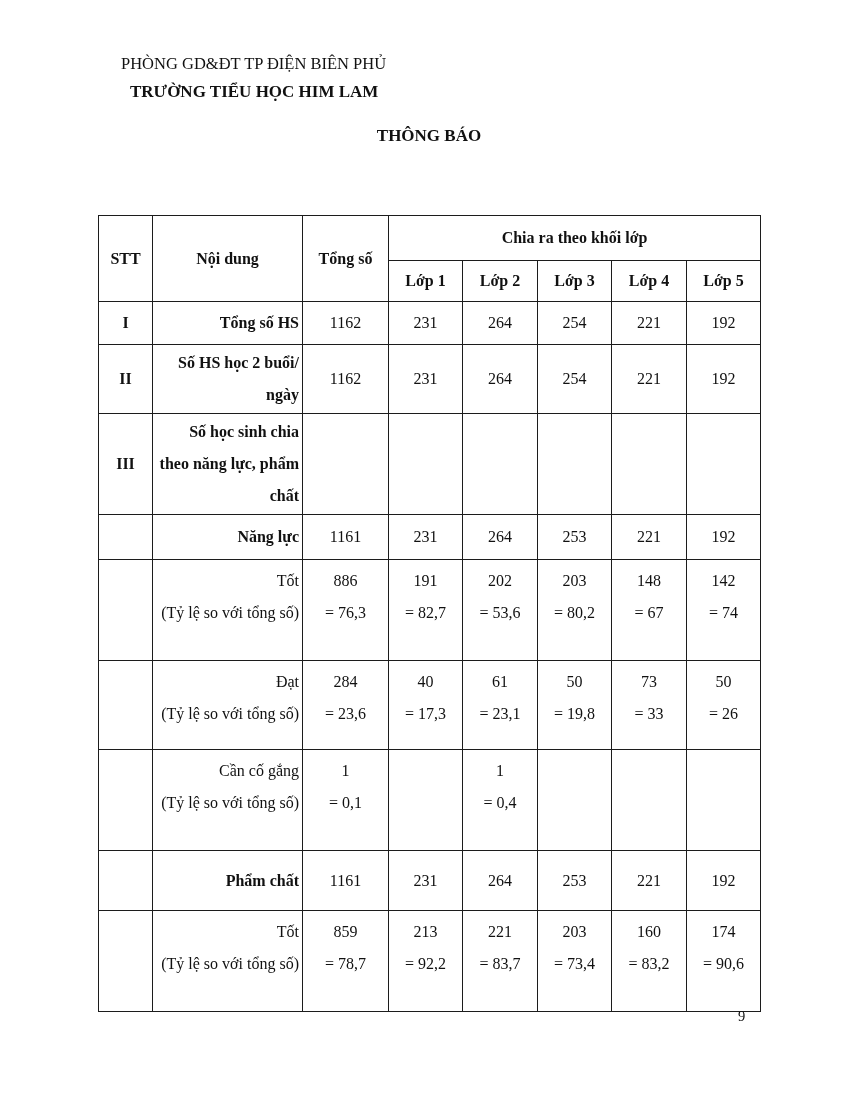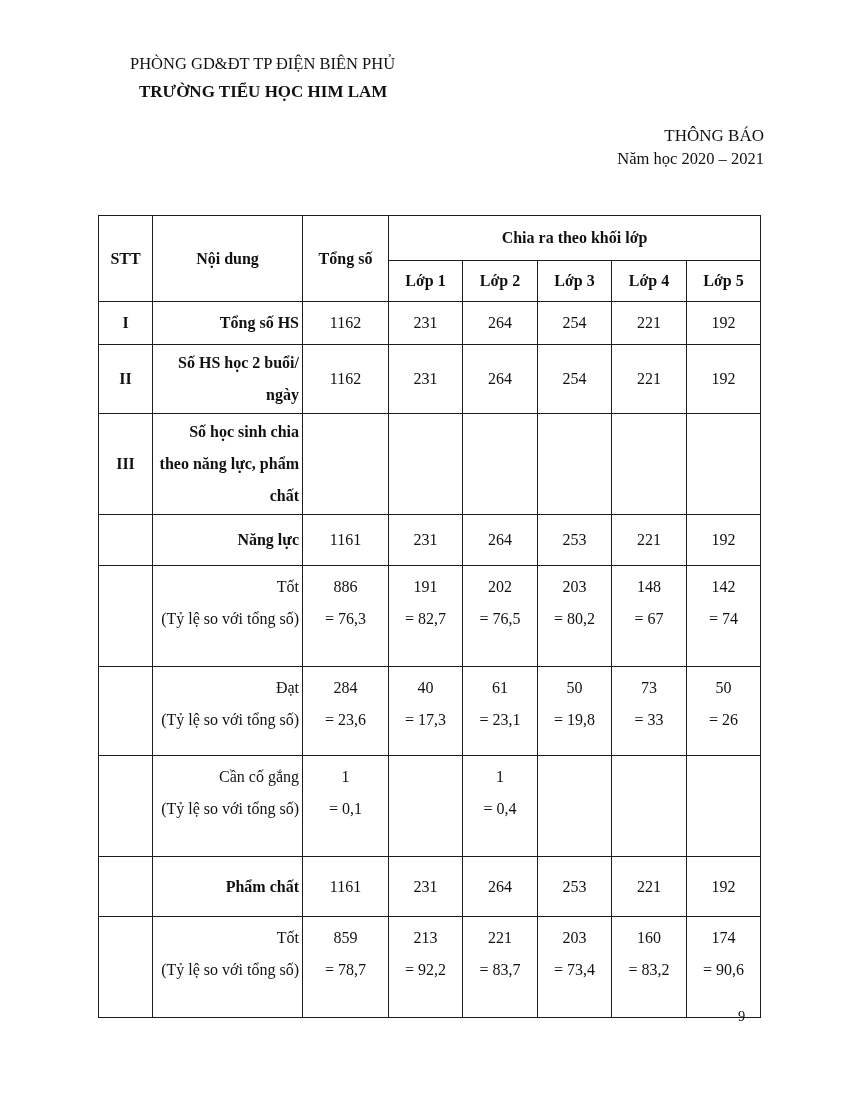--- a/index.html
+++ b/index.html
@@ -7,27 +7,27 @@
     width:850px;height:1100px;
     background:#ffffff;
     font-family:"Liberation Serif","DejaVu Serif",serif;
     color:#111;
     position:relative;
     overflow:hidden;
   }
   .page{position:absolute;inset:0;background:#fff;}
 
   
-  .org{position:absolute;top:50px;left:130px;line-height:28px;font-size:16.5px;}
+  .org{position:absolute;top:50px;left:121px;line-height:28px;font-size:16.5px;}
   .org .line2{font-weight:bold;font-size:17px;margin-left:9px;font-family:Liberation Serif, serif;}
 
   
   .titleblock{
     position:absolute;top:124px;left:94px;width:670px;
-    text-align:right;line-height:23px;font-weight:normal;font-size:16.5px;
+    text-align:center;line-height:23px;font-weight:bold;font-size:16.5px;
   }
   .titleblock .main{font-size:17px;}
 
   
   .tblwrap{position:absolute;top:215px;left:98px;width:662px;}
   table{border-collapse:collapse;width:662px;table-layout:fixed;}
   th,td{
     border:1px solid #1c1c1c;
     text-align:center;
     font-size:16px;
@@ -51,21 +51,20 @@
 
 <div class="page">
 
   <div class="org">
     <div class="line1">PHÒNG GD&amp;ĐT TP ĐIỆN BIÊN PHỦ</div>
     <div class="line2">TRƯỜNG TIỂU HỌC HIM LAM</div>
   </div>
 
   <div class="titleblock">
     <div class="main">THÔNG BÁO</div>
-    <div>Năm học 2020 – 2021</div>
   </div>
 
   <div class="tblwrap">
     <table>
       <colgroup>
         <col style="width:54px">
           <col style="width:150px">
           <col style="width:86px">
         <col style="width:74px">
           <col style="width:75px">
@@ -142,21 +141,21 @@
             <td class="label b">
               <div>Số học sinh chia theo năng lực, phẩm chất</div>
             </td>
             <td class="val"></td>
             <td class="val"></td>
             <td class="val"></td>
             <td class="val"></td>
             <td class="val"></td>
             <td class="val"></td>
           </tr>
-          <tr style="height: 51px; margin-top: 24px;">
+          <tr style="height: 45px; margin-top: 24px;">
             <td class="stt"></td>
             <td class="label b">
               <div>Năng lực</div>
             </td>
             <td class="val">
               <div class="num">1161</div>
             </td>
             <td class="val">
               <div class="num">231</div>
             </td>
@@ -182,21 +181,21 @@
             <td class="val">
               <div class="num">886</div>
               <div class="pct">= 76,3</div>
             </td>
             <td class="val">
               <div class="num">191</div>
               <div class="pct">= 82,7</div>
             </td>
             <td class="val">
               <div class="num">202</div>
-              <div class="pct">= 76,5</div>
+              <div class="pct">= 53,6</div>
             </td>
             <td class="val">
               <div class="num">203</div>
               <div class="pct">= 80,2</div>
             </td>
             <td class="val">
               <div class="num">148</div>
               <div class="pct">= 67</div>
             </td>
             <td class="val">

